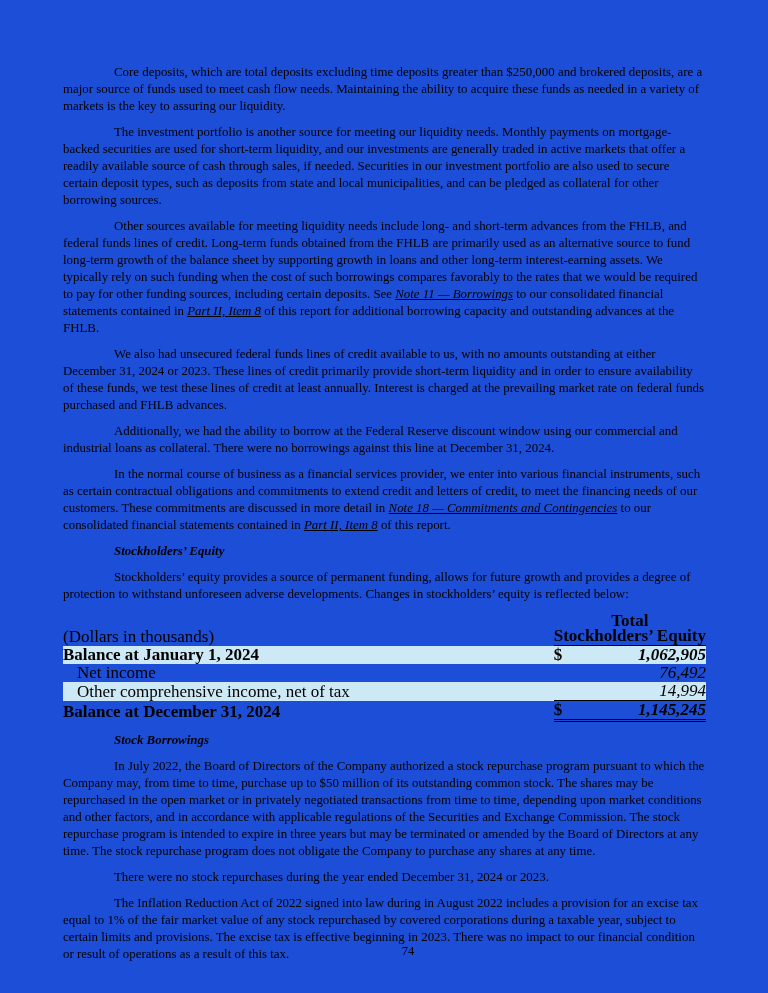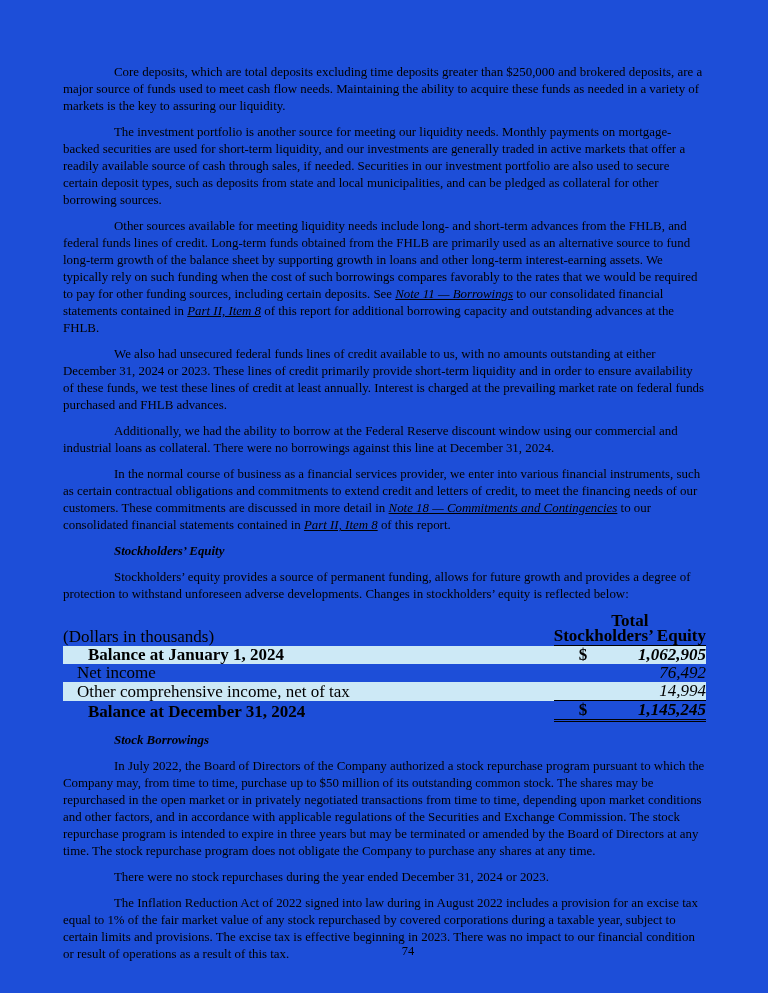--- a/index.html
+++ b/index.html
@@ -47,21 +47,21 @@
   td.colhead {
     text-align: center;
     font-weight: bold;
     font-size: 11.8px;
     line-height: 13px;
     border-bottom: 1px solid #000;
     padding-bottom: 2px;
   }
   td.lbl { padding-left: 2px; }
   tr.sub td.lbl { padding-left: 14px; }
-  tr.boldrow td { font-weight: bold; padding-left: 25px; }
+  tr.boldrow td { font-weight: bold; }
   td.dollar { width: 24px; padding-left: 6px; }
   td.val { width: 110px; text-align: right; padding-right: 3px; font-style: italic; }
   tr.shaded td { background: var(--row-shade, #cde9f6); }
   tr.total td.dollar, tr.total td.val {
     border-top: 1px solid #000;
     border-bottom: 3px double #000;
   }
   .page-number {
     position: absolute;
     bottom: 34px;

